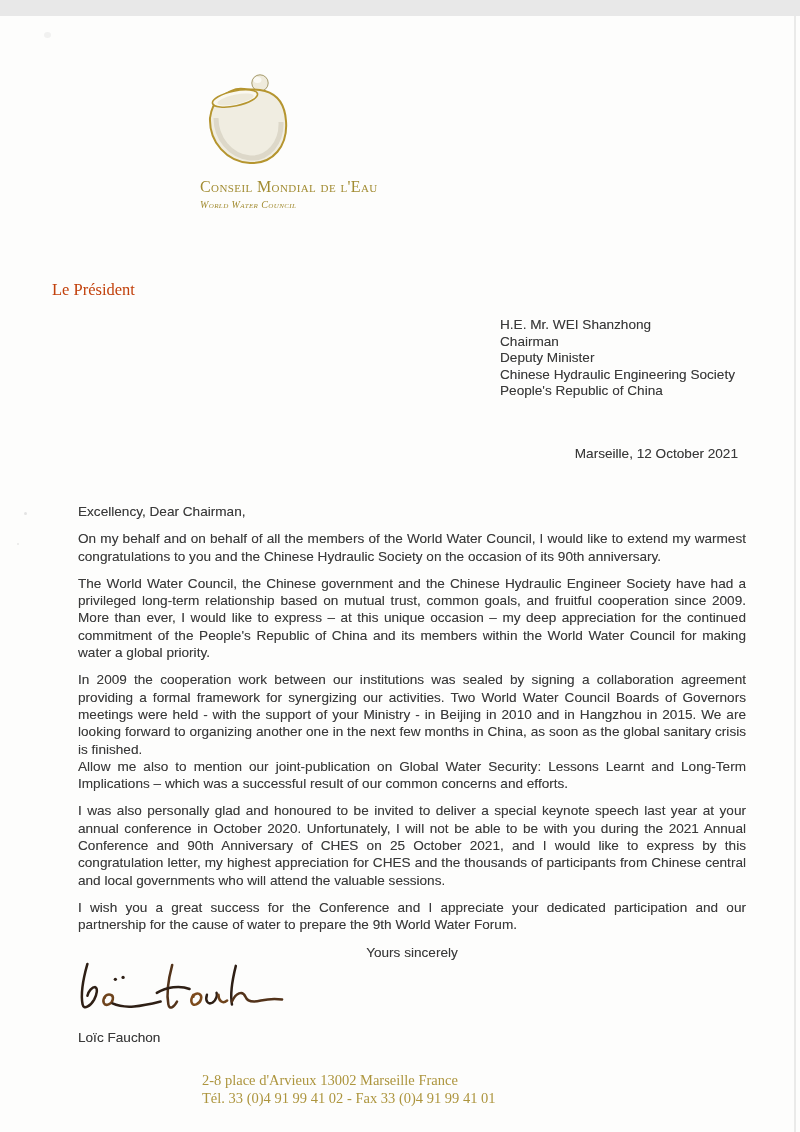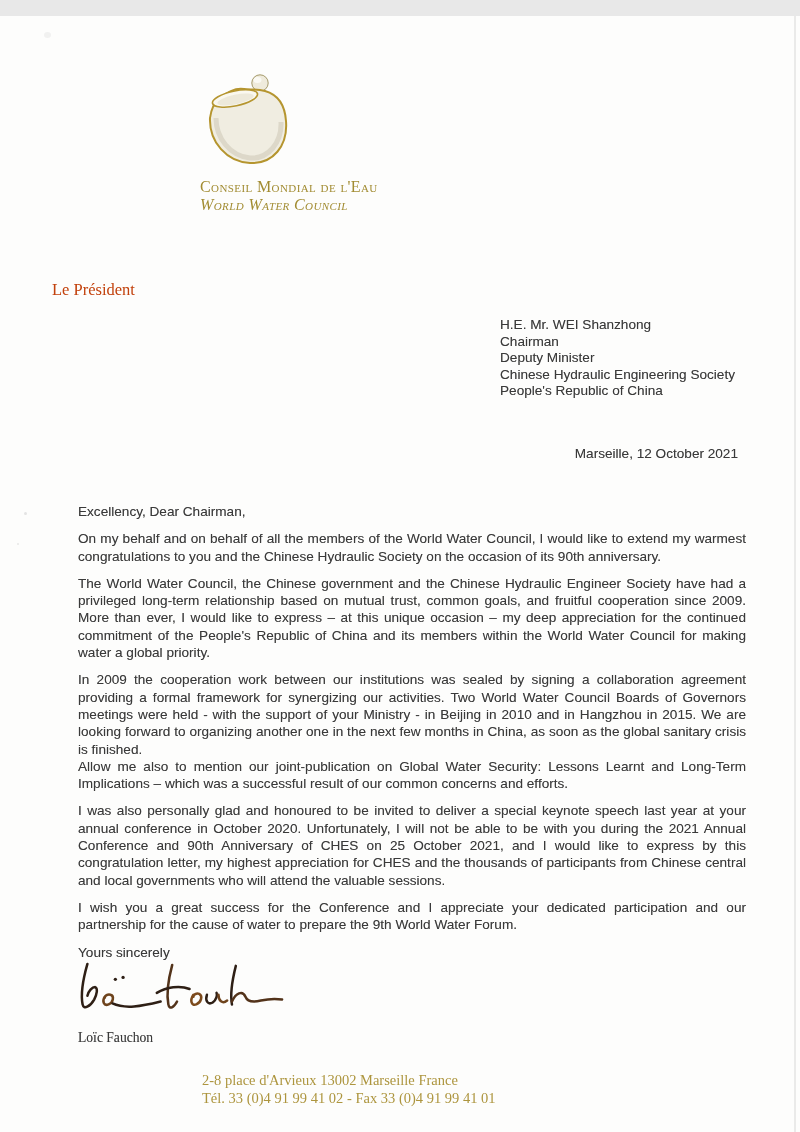--- a/index.html
+++ b/index.html
@@ -20,21 +20,21 @@
   .speck{position:absolute;border-radius:50%;background:#d9d9d9;}
   .speck.s1{left:24px;top:496px;width:3px;height:3px;opacity:.7;}
   .speck.s2{left:17px;top:527px;width:2px;height:2px;opacity:.6;}
   .speck.s3{left:44px;top:16px;width:7px;height:6px;background:#f1f1f0;}
 
   .logo{position:absolute;left:202px;top:54px;width:92px;height:104px;}
 
   .org{position:absolute;left:200px;top:162px;line-height:18px;
        font-family:"Liberation Serif","DejaVu Serif",serif;color:#a28c32;}
   .org-fr{font-variant:small-caps;font-size:16px;letter-spacing:.4px;}
-  .org-en{font-variant:small-caps;font-style:italic;font-size:16px;letter-spacing:.4px;}
+  .org-en{font-variant:small-caps;font-style:italic;font-size:10px;letter-spacing:.4px;}
 
   .president{
     position:absolute;left:52px;top:264px;
     font-family:"Liberation Serif","DejaVu Serif",serif;
     font-size:16.5px;color:#c2410c;
   }
 
   .recipient{
     position:absolute;right:65px;top:301px;
     text-align:left;font-size:13.6px;line-height:16.6px;
@@ -47,27 +47,27 @@
   }
 
   .body-block{
     position:absolute;left:78px;top:487px;width:668px;
     font-size:13.6px;line-height:17.3px;text-align:justify;
     text-shadow:0 0 .5px rgba(58,58,58,.4);
   }
   .body-block p{margin:0 0 10px 0;}
   .body-block p.salutation{text-align:left;}
   .body-block p.no-gap{margin-bottom:0;}
-  .body-block p.closing{text-align:left;margin-top:2px;}
+  .body-block p.closing{text-align:center;margin-top:2px;}
 
   .signature{position:absolute;left:72px;top:941px;width:212px;height:64px;}
 
   .signatory{
     position:absolute;left:78px;top:1014px;
-    font-size:13.6px;text-shadow:0 0 .5px rgba(58,58,58,.4);font-family:Liberation Serif, serif;
+    font-size:13.6px;text-shadow:0 0 .5px rgba(58,58,58,.4);
   }
 
   .footer{
     position:absolute;left:202px;top:1055px;
     font-family:"Liberation Serif","DejaVu Serif",serif;
     font-size:14.5px;line-height:18px;color:#ad953e;
   }
 </style>
 </head>
 <body>

